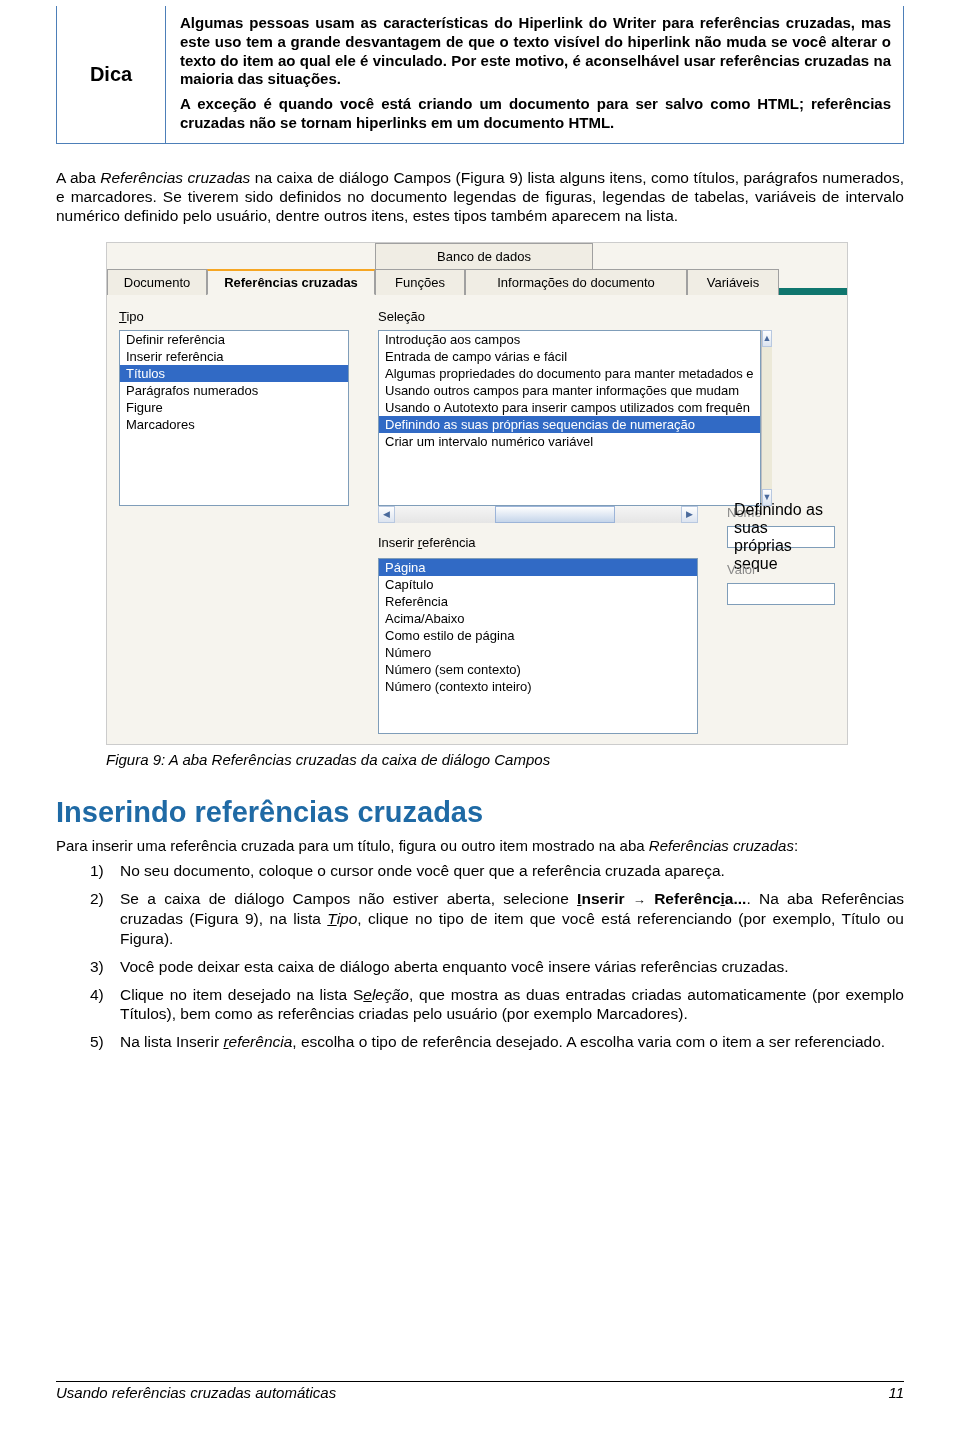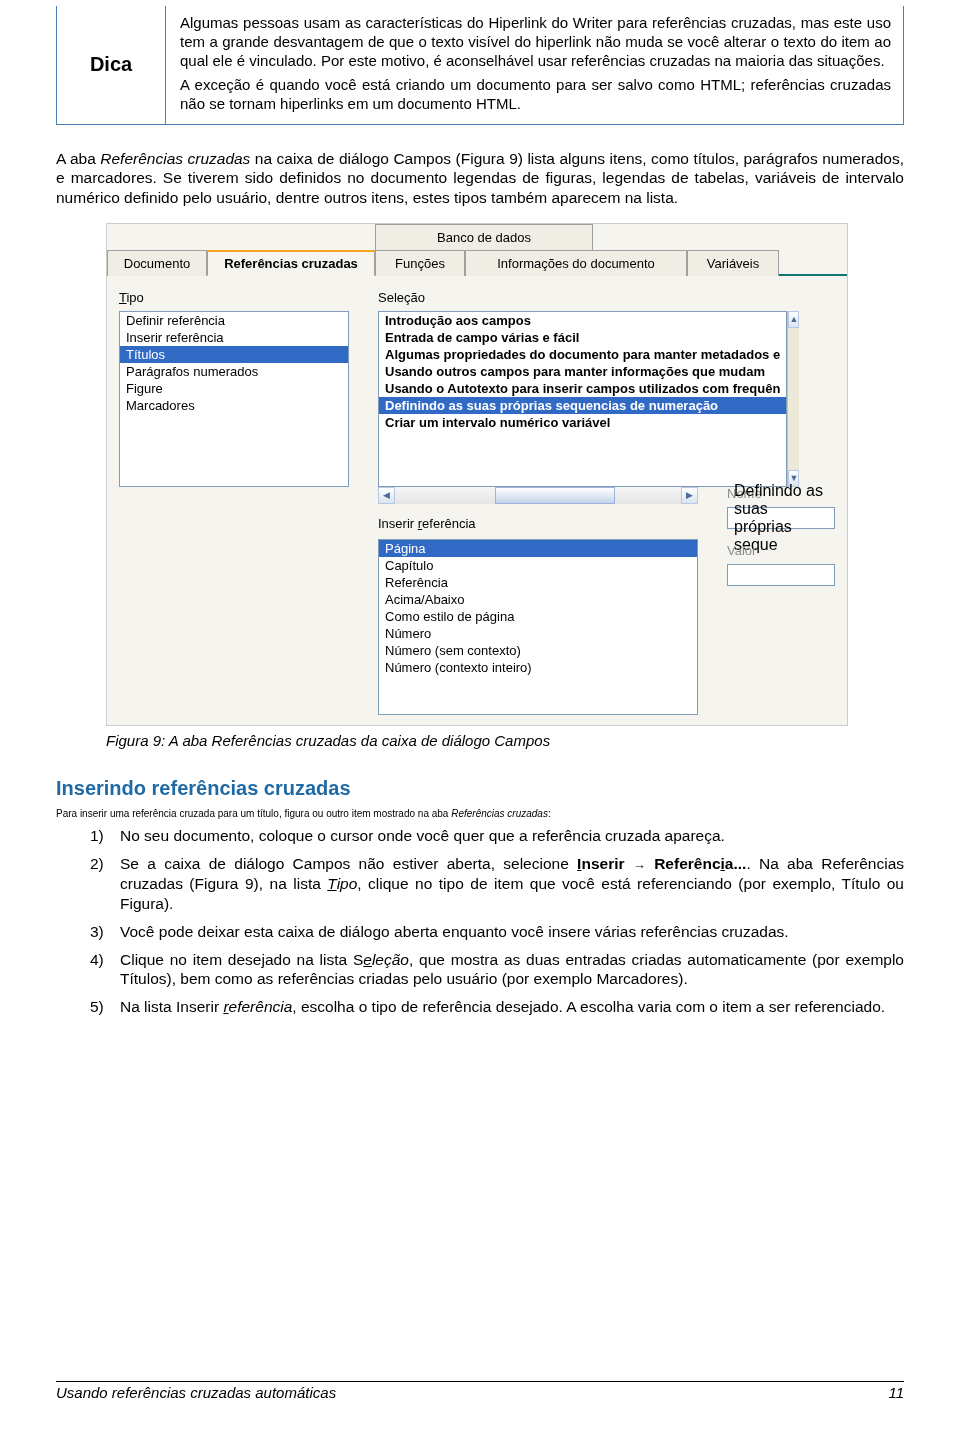--- a/index.html
+++ b/index.html
@@ -24,20 +24,21 @@
     display: flex;
     align-items: center;
     justify-content: center;
   }
   .dica-left span { font-weight: bold; font-size: 20px; }
   .dica-right {
     flex: 1;
     border-right: 1px solid #4d7fb8;
     border-bottom: 1px solid #4d7fb8;
     padding: 8px 12px 10px 14px;
+    font-weight: bold;
   }
   .dica-right p { font-size: 15px; line-height: 1.25; text-align: justify; margin-bottom: 6px; }
   .dica-right p:last-child { margin-bottom: 0; }
   .body-para { font-size: 15.5px; line-height: 1.25; text-align: justify; margin-top: 24px; }
   .italic { font-style: italic; }
   
   .figure-wrap { margin-top: 16px; padding-left: 50px; }
   .dlg {
     width: 742px;
     border: 1px solid #ccc;
@@ -52,21 +53,21 @@
   .tab-spacer-top { width: 268px; }
   .tab-cell {
     border: 1px solid #a0a0a0;
     border-bottom: none;
     background: #f0ede4;
     display: flex; align-items: center; justify-content: center;
     height: 26px;
     font-size: 13px;
   }
   .tab-top-one { width: 218px; }
-  .tab-row.bottom { border-bottom: 2px solid #0f766e; }
+  .tab-row.bottom { border-bottom: 7px solid #0f766e; }
   .tab-b1 { width: 100px; }
   .tab-b2 {
     width: 168px;
     font-weight: bold;
     background: #f6f4ee;
     border-bottom: 1px solid #f6f4ee;
     border-top: 2px solid #f6a623;
     position: relative;
     z-index: 2;
   }
@@ -81,44 +82,44 @@
   .u { text-decoration: underline; }
   .listbox {
     background: #fff;
     border: 1px solid #7f9db9;
     font-size: 13px;
   }
   .listbox .li { padding: 1px 6px; white-space: nowrap; overflow: hidden; }
   .listbox .li.sel { background: #316ac5; color: #fff; }
   .listbox .li.indent { }
   .lb1 { height: 176px; }
-  .lb2wrap { display:flex;font-weight:bold; }
+  .lb2wrap { display:flex; }
   .lb2 { height: 176px; flex:1; }
   .sbv { width:17px; background:#ece9d8; border-left:1px solid #c0c0c0; display:flex; flex-direction:column; height:176px;}
   .sbv .arr, .sbh .arr { width:100%; height:17px; display:flex;align-items:center;justify-content:center; font-size:9px; color:#4a6a9c; background:linear-gradient(#fefefe,#dce4f0); border:1px solid #b8c8e0;}
   .sbv .track{flex:1;}
   .sbh{height:17px;background:#ece9d8;display:flex;}
   .sbh .arr{width:17px;height:100%;}
   .sbh .track{flex:1;background:linear-gradient(#f5f5f5,#e5e5e5);}
   .sbh .thumb{width:120px;height:100%;margin-left:100px;background:linear-gradient(#fefefe,#c5d5ea);border:1px solid #9cb4d8;}
   .lb3 { height: 176px; margin-top:8px;}
   .inp {
     background: #fff; border: 1px solid #7f9db9; height: 22px;
     padding: 0 6px; font-size: 16px; display:flex; align-items:center;
     color:#000000;
   }
   .caption { font-style: italic; font-size: 15px; margin-top: 6px; padding-left: 50px; }
   h2.blue {
     color: #1f6aa5;
-    font-size: 20px;
+    font-size: 29px;
     font-weight: bold;
     margin-top: 28px;
     margin-bottom: 8px;
   }
-  .para { font-size: 10px; line-height: 1.25; text-align: justify; margin-bottom: 4px; }
+  .para { font-size: 15px; line-height: 1.25; text-align: justify; margin-bottom: 4px; }
   ol.steps { list-style: none; padding-left: 34px; margin-top: 6px; }
   ol.steps > li { position: relative; font-size: 15.5px; line-height: 1.28; text-align: justify; margin-bottom: 8px; padding-left: 30px; }
   ol.steps > li .num { position: absolute; left: 0; top: 0; }
   .arrow { font-size: 13px; vertical-align: middle; }
   .bold { font-weight: bold; }
   .footer-line {
     position: absolute;
     left: 56px; right: 56px; bottom: 40px;
     border-top: 1px solid #000;
     display: flex; justify-content: space-between;

